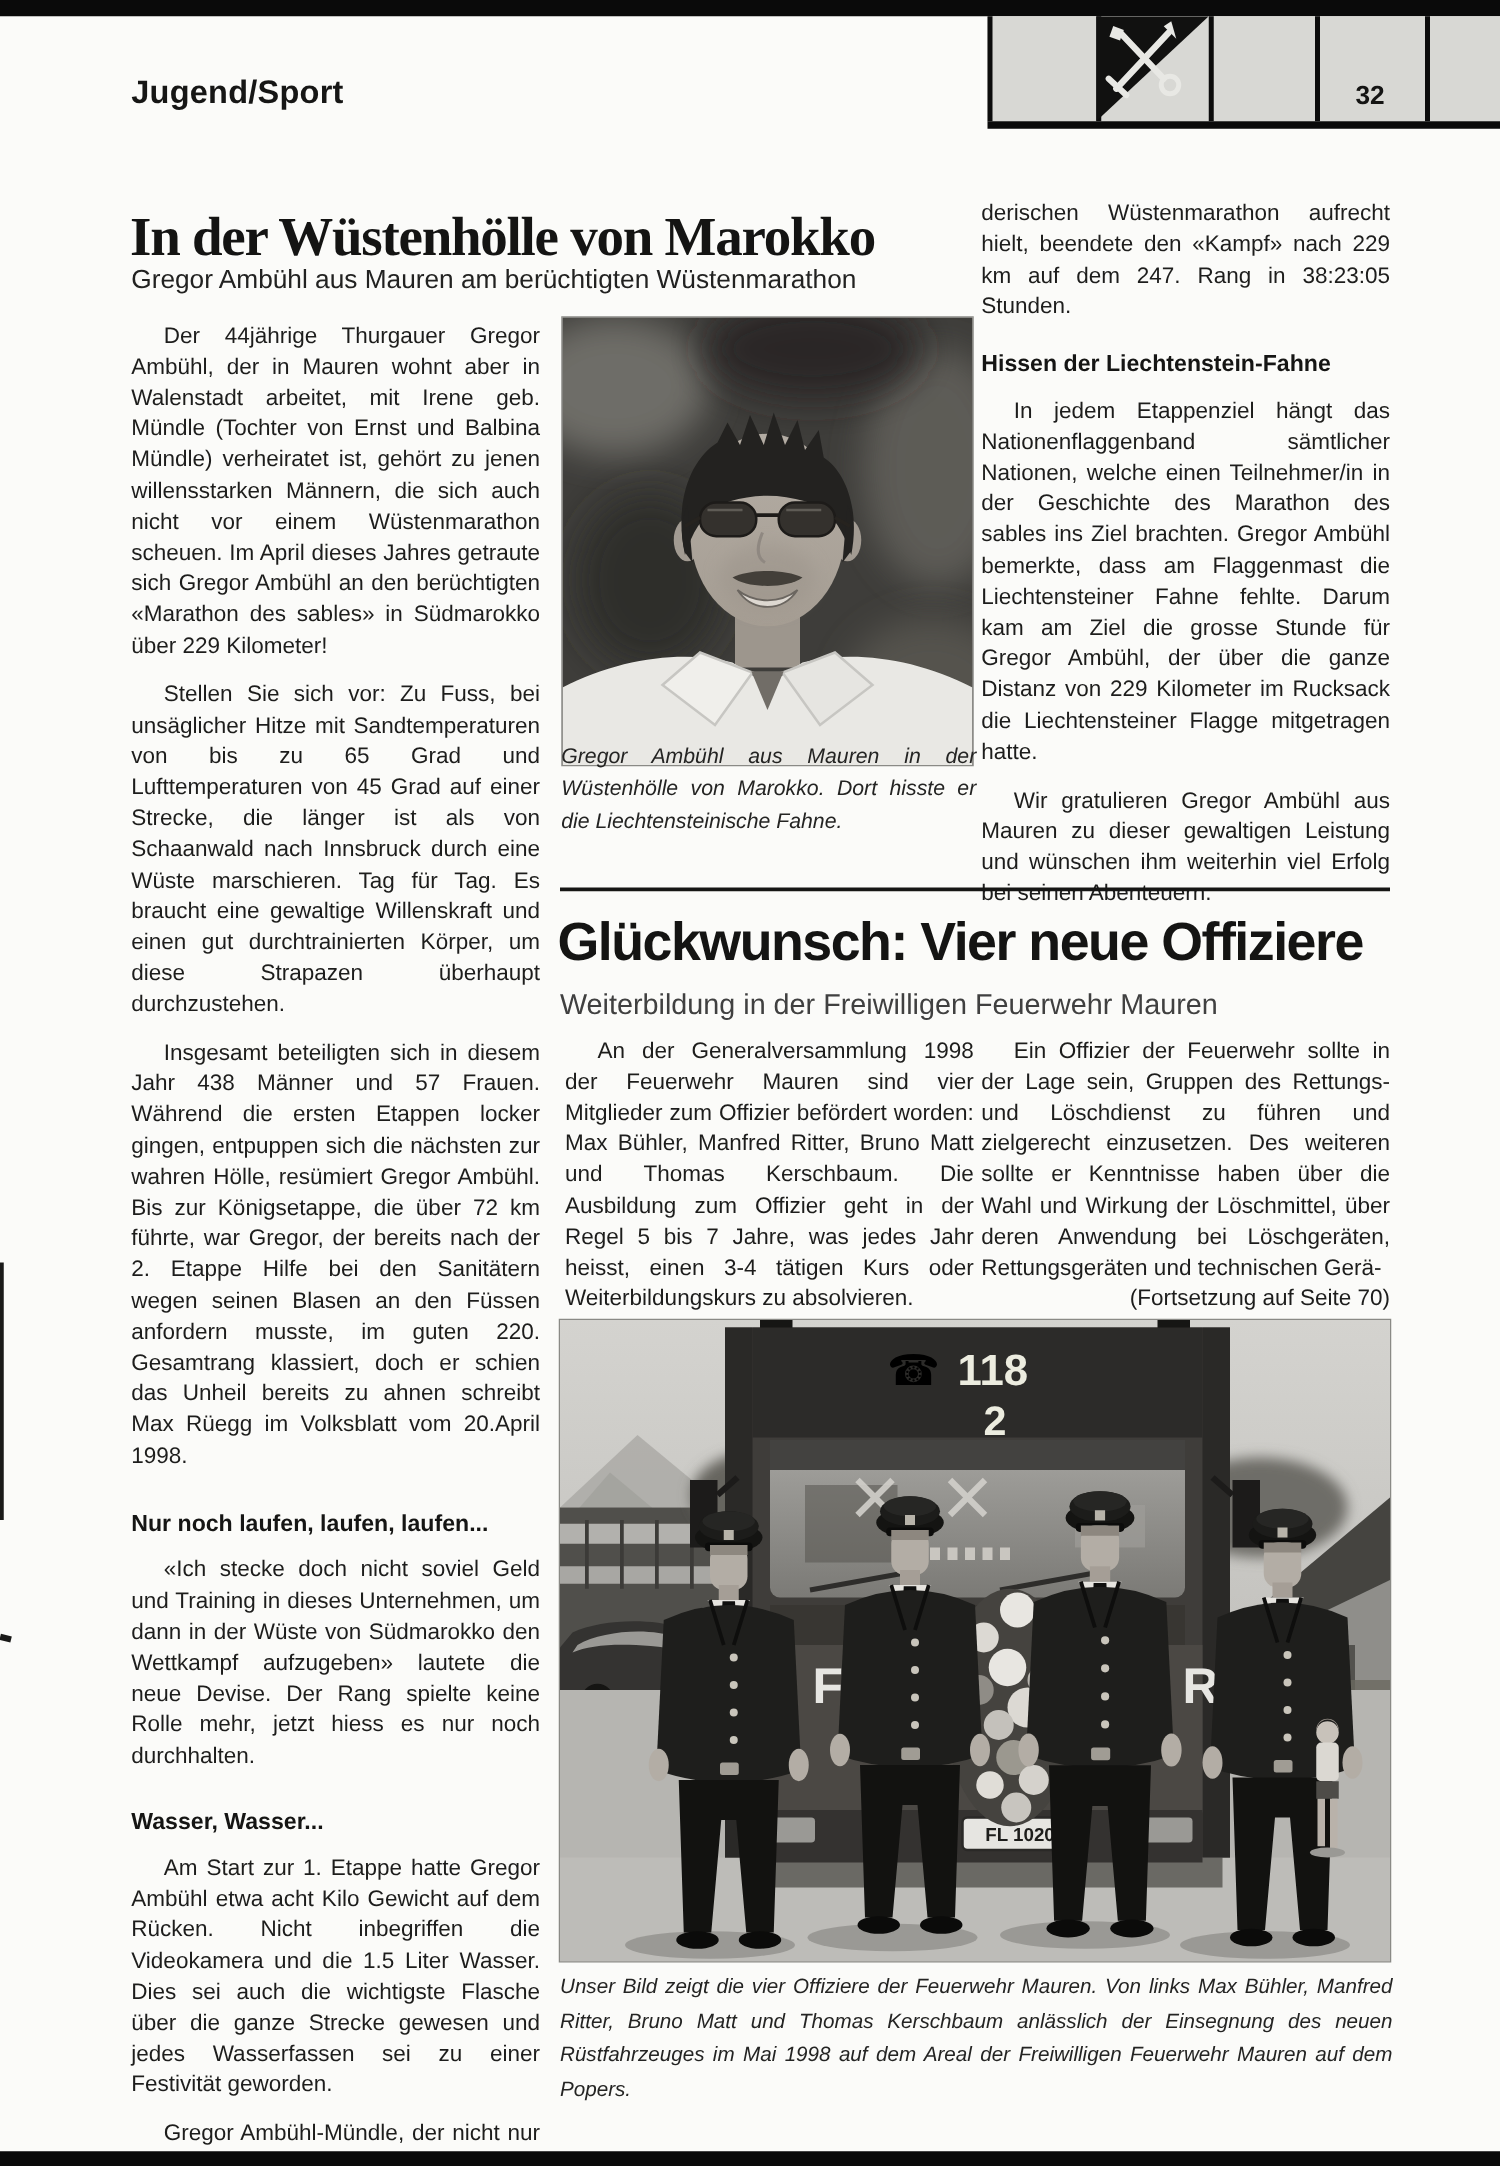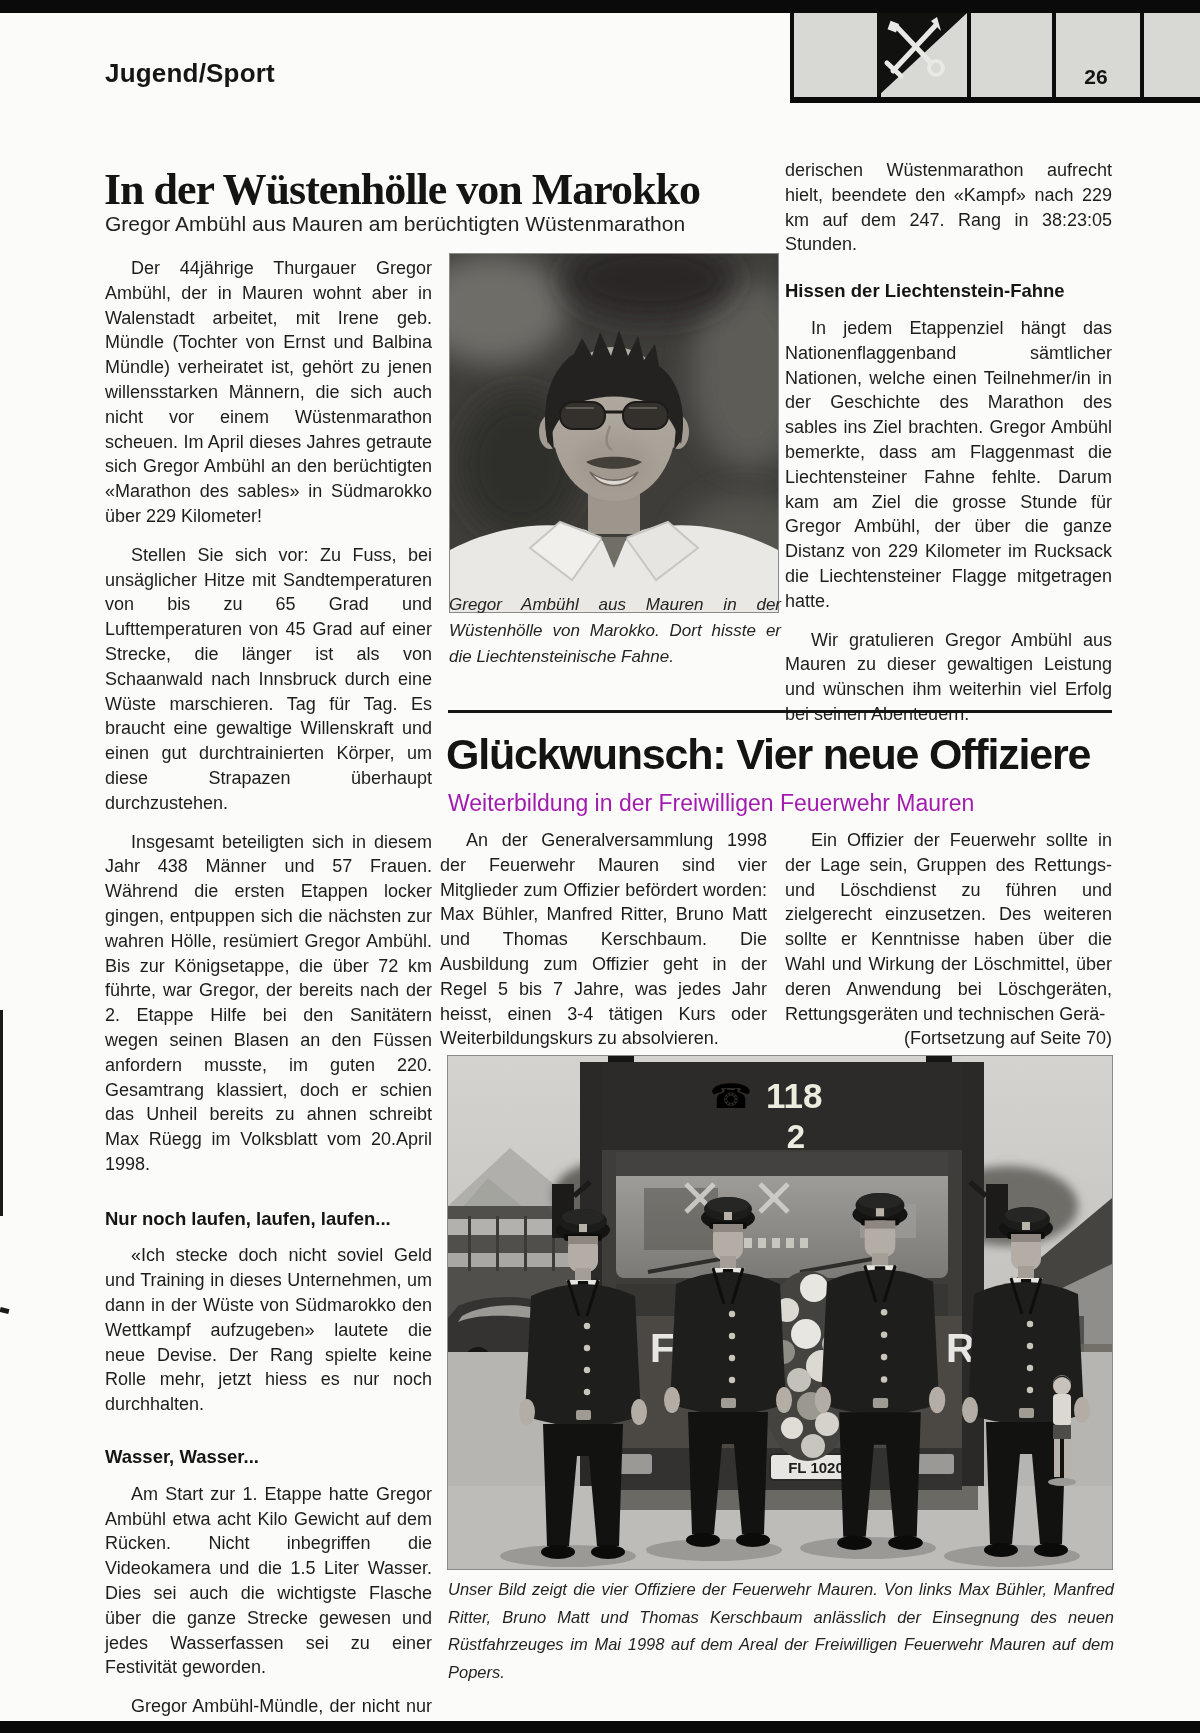--- a/index.html
+++ b/index.html
@@ -30,22 +30,22 @@
   #leftcol{left:105px;top:256px;}
   #rightcol{left:785px;top:158px;}
   .lastline-right{text-align:right;text-indent:0;margin:0;}
   
   .portrait{position:absolute;left:450px;top:254px;width:328px;height:358px;background:#3e3d3a;outline:1px solid #8a8a86;}
   .caption{position:absolute;font-style:italic;color:#242423;text-align:justify;}
   #cap1{left:449px;top:592px;width:332px;font-size:17px;line-height:26px;}
   .rule{position:absolute;left:448px;top:710px;width:664px;height:3px;background:#161615;}
   
   .h1b{position:absolute;left:446px;top:730px;width:680px;font-size:43px;font-weight:bold;letter-spacing:-1.2px;color:#141413;white-space:nowrap;}
-  .subb{position:absolute;left:448px;top:790px;width:660px;font-size:23px;color:#a21caf;white-space:nowrap;}
-  #a2col1{left:440px;top:828px;}
+  .subb{position:absolute;left:448px;top:790px;width:660px;font-size:23px;color:#404040;white-space:nowrap;}
+  #a2col1{left:452px;top:828px;}
   #a2col2{left:785px;top:828px;}
   
   .photo2{position:absolute;left:448px;top:1056px;width:664px;height:513px;background:#b6b5b1;outline:1px solid #8a8a86;}
   #cap2{left:448px;top:1576px;width:666px;font-size:16.5px;line-height:27.5px;}
   
   .art1{position:absolute;left:0;top:1010px;width:3px;height:206px;background:#1a1a19;}
   .art2{position:absolute;left:0;top:1308px;width:9px;height:5px;background:#1a1a19;transform:rotate(14deg);}
   svg{display:block;}
 </style>
 </head>
@@ -69,21 +69,21 @@
         <g stroke="#e8e8e4" stroke-width="5" fill="none" stroke-linecap="round">
           <line x1="16" y1="58" x2="58" y2="13"></line>
           <line x1="10" y1="50" x2="24" y2="63"></line>
           <line x1="20" y1="14" x2="54" y2="50"></line>
         </g>
         <circle cx="59" cy="55" r="7" fill="none" stroke="#e8e8e4" stroke-width="4"></circle>
         <rect x="12" y="9" width="9" height="9" fill="#e8e8e4" transform="rotate(20 16 13)"></rect>
         <polygon points="54,8 64,18 60,4" fill="#e8e8e4"></polygon>
       </svg>
     </div>
-    <div class="pagenum">26</div>
+    <div class="pagenum">32</div>
   </div>
   <div class="tabband-bottom"></div>
 
   <div class="h1a">In der Wüstenhölle von Marokko</div>
   <div class="suba">Gregor Ambühl aus Mauren am berüchtigten Wüstenmarathon</div>
 
   <div class="col" id="leftcol">
     <p>Der 44jährige Thurgauer Gregor Ambühl, der in Mauren wohnt aber in Walenstadt arbeitet, mit Irene geb. Mündle (Tochter von Ernst und Balbina Mündle) verheiratet ist, gehört zu jenen willensstarken Männern, die sich auch nicht vor einem Wüstenmarathon scheuen. Im April dieses Jahres getraute sich Gregor Ambühl an den berüchtigten «Marathon des sables» in Südmarokko über 229 Kilometer!</p>
     <p>Stellen Sie sich vor: Zu Fuss, bei unsäglicher Hitze mit Sandtemperaturen von bis zu 65 Grad und Lufttemperaturen von 45 Grad auf einer Strecke, die länger ist als von Schaanwald nach Innsbruck durch eine Wüste marschieren. Tag für Tag. Es braucht eine gewaltige Willenskraft und einen gut durchtrainierten Körper, um diese Strapazen überhaupt durchzustehen.</p>
     <p>Insgesamt beteiligten sich in diesem Jahr 438 Männer und 57 Frauen. Während die ersten Etappen locker gingen, entpuppen sich die nächsten zur wahren Hölle, resümiert Gregor Ambühl. Bis zur Königsetappe, die über 72 km führte, war Gregor, der bereits nach der 2. Etappe Hilfe bei den Sanitätern wegen seinen Blasen an den Füssen anfordern musste, im guten 220. Gesamtrang klassiert, doch er schien das Unheil bereits zu ahnen schreibt Max Rüegg im Volksblatt vom 20.April 1998.</p>

